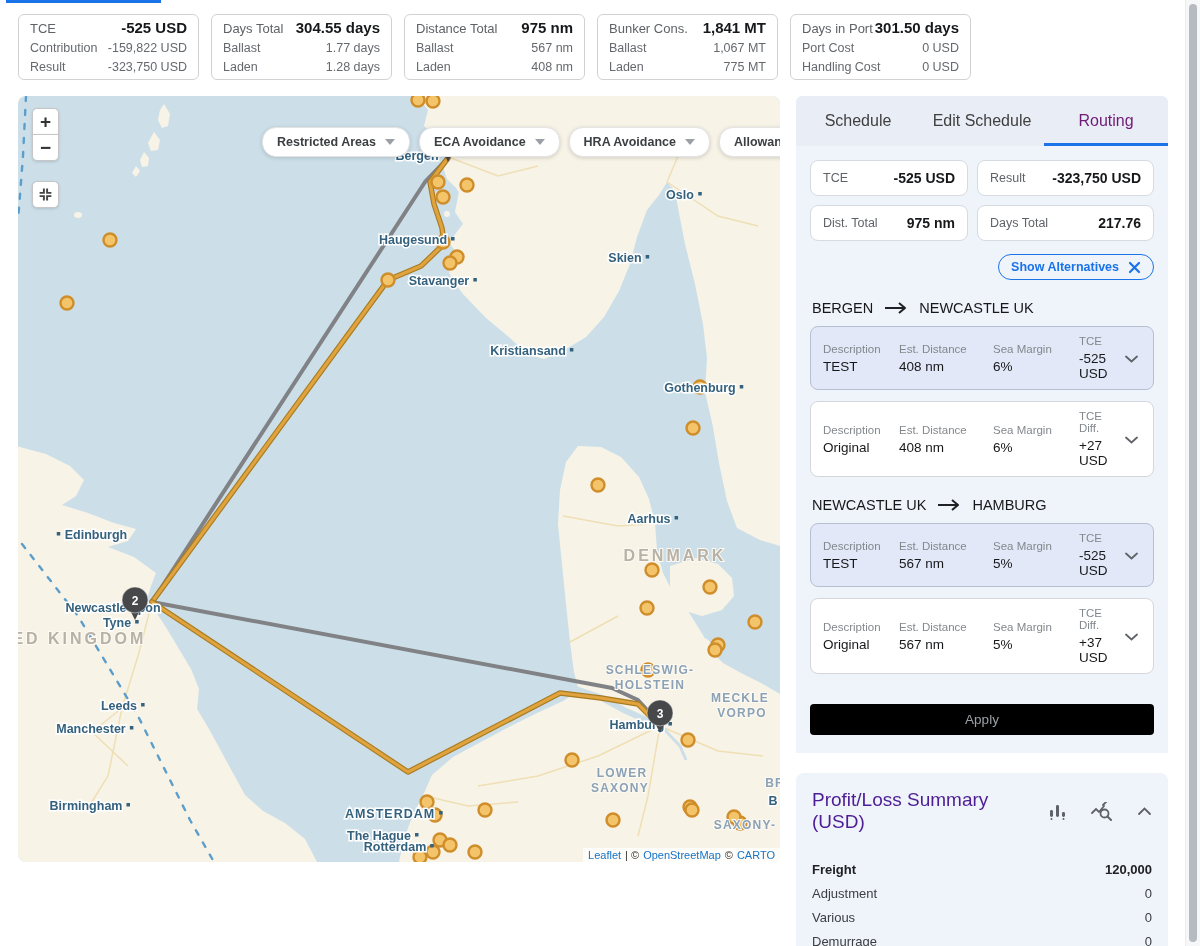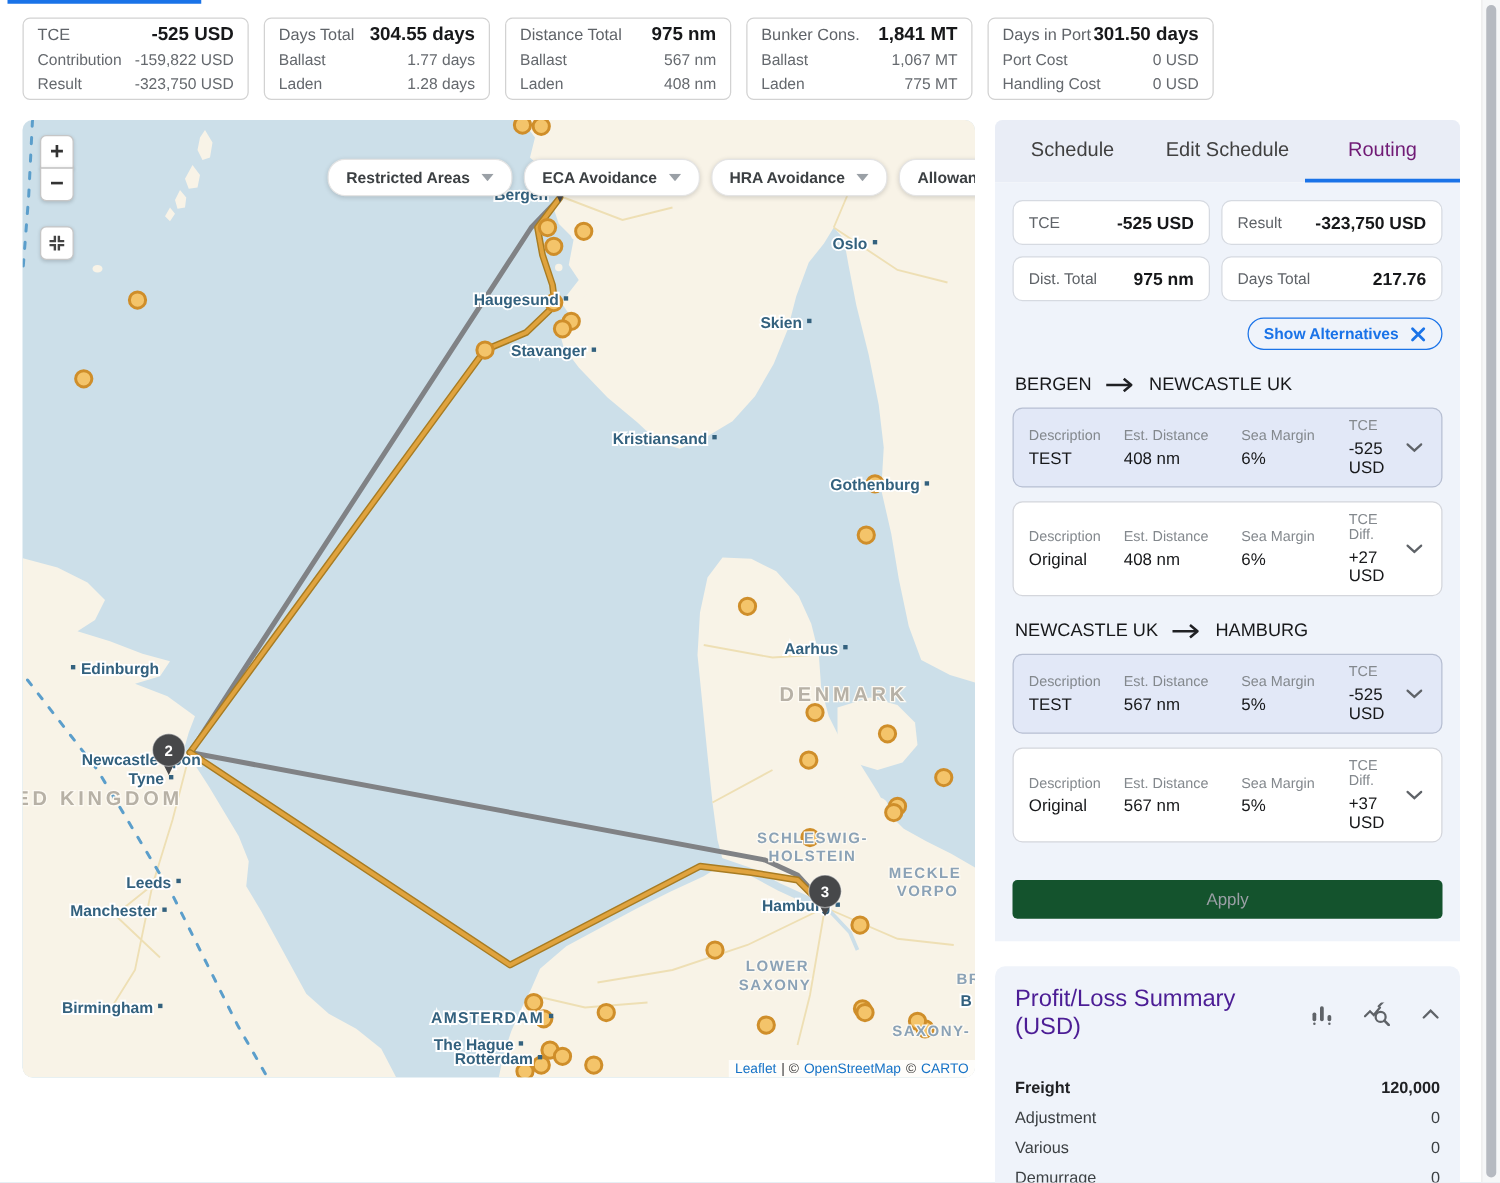--- a/index.html
+++ b/index.html
@@ -60,21 +60,21 @@
   .alt-row{display:flex;justify-content:flex-end;margin-top:13px;}
   .alt-btn{height:26px;box-sizing:border-box;border:1.5px solid #1a73e8;border-radius:14px;background:transparent;
            color:#1a73e8;font-weight:700;font-size:12.5px;display:flex;align-items:center;gap:9px;
            padding:0 12px;cursor:pointer;font-family:inherit;text-align:right;}
   .leg-head{display:flex;align-items:center;gap:11px;margin:20px 2px 10px;font-size:14.5px;color:#17181a;}
   .opt{background:#fff;border:1px solid #d4d6dc;border-radius:8px;padding:8px 12px;margin-bottom:11px;
        display:grid;grid-template-columns:76px 94px 86px 1fr 16px;align-items:center;cursor:pointer;}
   .opt.sel{background:#e2e8f7;border-color:#b7bfd2;}
   .opt .cl{font-size:11.5px;color:#83888d;margin-bottom:4px;}
   .opt .cv{font-size:13.5px;color:#17181a;}
-  .apply{margin-top:19px;width:100%;height:31px;background:#14532d;color:#9ba0a6;border:none;
+  .apply{margin-top:19px;width:100%;height:31px;background:#000000;color:#9ba0a6;border:none;
          border-radius:4px;font-size:13.5px;font-family:inherit;}
   .pnl{margin-top:20px;background:#eff3fa;border-radius:8px;height:270px;overflow:hidden;}
   .pnl-head{display:flex;align-items:center;padding:16px 16px 0;}
   .pnl-title{font-size:19px;color:#4c1d95;flex:1;}
   .pnl-ic{margin-left:24px;display:flex;align-items:center;cursor:pointer;}
   .pnl-rows{margin-top:24px;}
   .pnl-row{height:24px;display:flex;align-items:center;justify-content:space-between;
            padding:0 16px;font-size:13px;color:#3c4043;}
   .pnl-row.b{font-weight:700;color:#202124;}
 

